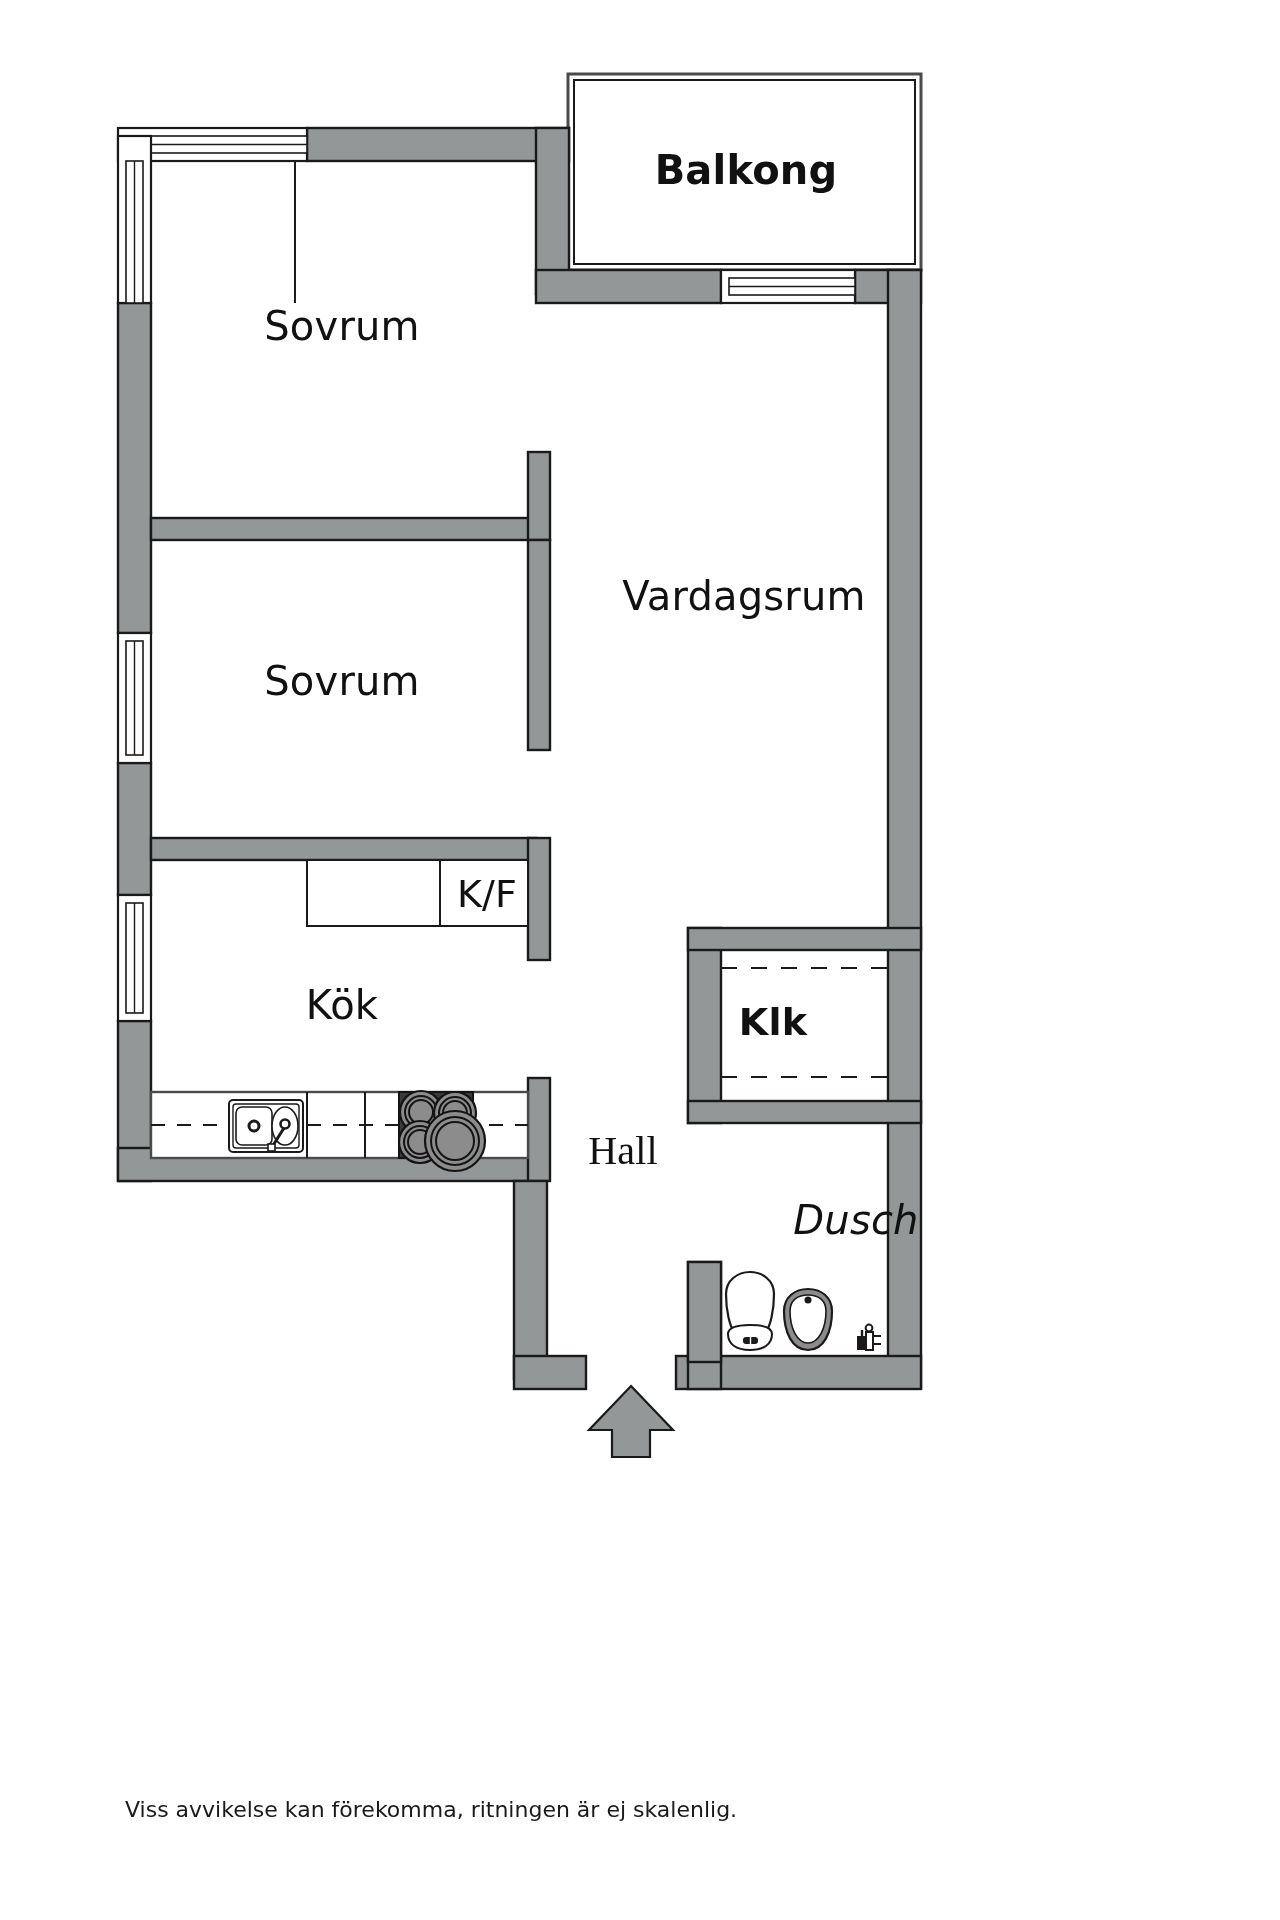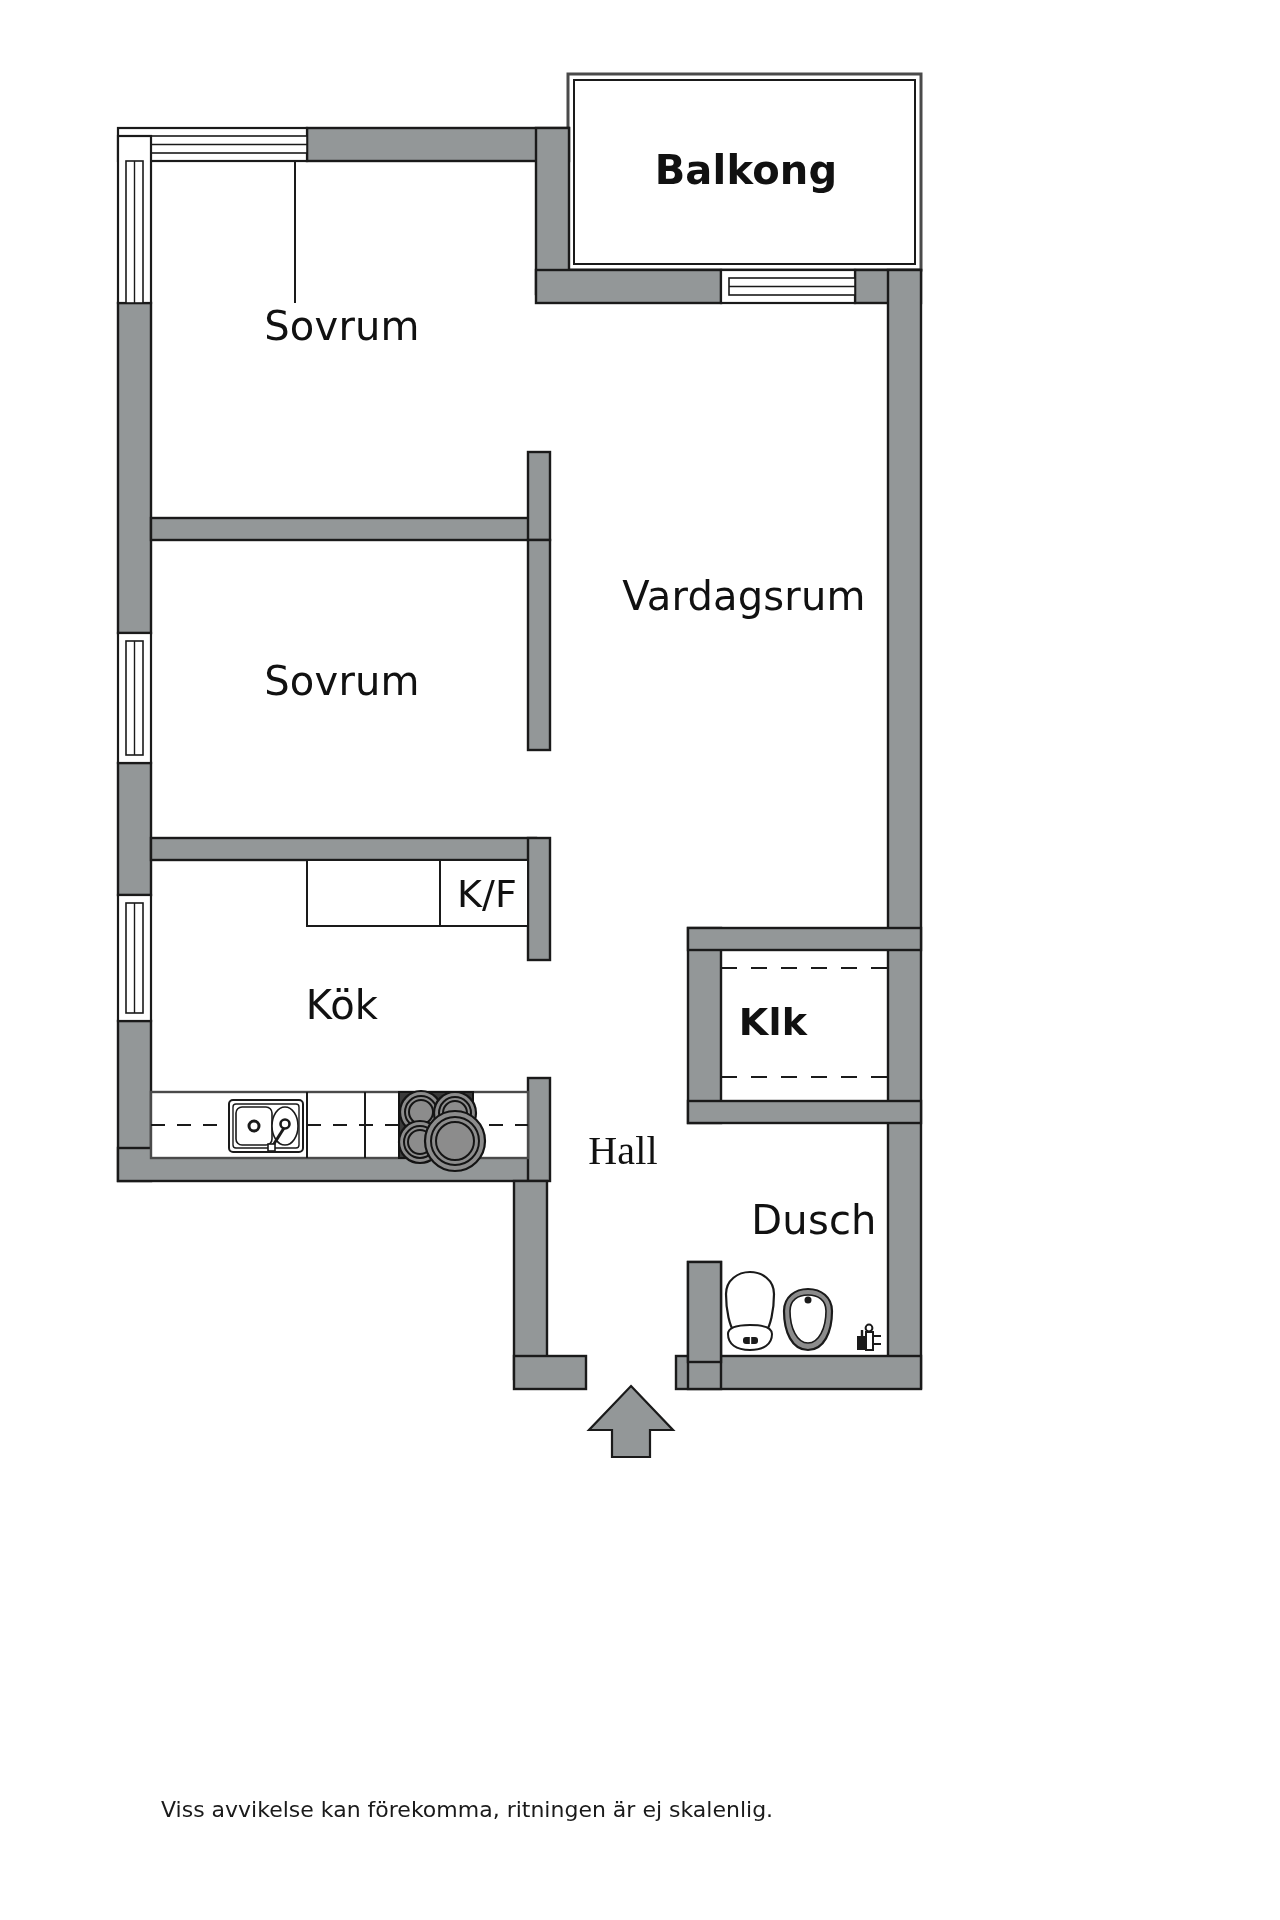--- a/index.html
+++ b/index.html
@@ -4,21 +4,21 @@
 <style>
   html,body{margin:0;padding:0;background:#ffffff;}
   body{width:1280px;height:1920px;position:relative;overflow:hidden;
        font-family:"DejaVu Sans","Liberation Sans",sans-serif;}
   #plan{position:absolute;left:0;top:0;width:1280px;height:1920px;}
   .roomlabel{position:absolute;color:#111111;font-weight:400;white-space:nowrap;
              transform:translate(-50%,-50%);letter-spacing:.2px;}
   .rl-big{font-size:40px;}
   .rl-med{font-size:38px;}
   #footer{position:absolute;left:125px;top:1797px;font-size:22px;color:#1a1a1a;
-          white-space:nowrap;margin-left:36px;}
+          white-space:nowrap;}
 </style>
 </head>
 <body>
 
 <svg id="plan" viewBox="0 0 1280 1920">
 
   <defs>
     <g id="burner-lg">
       <circle r="30" fill="#8c8c8c" stroke="#141414" stroke-width="2.2"></circle>
       <circle r="24" fill="none" stroke="#141414" stroke-width="2"></circle>
@@ -197,15 +197,15 @@
 <div class="roomlabel rl-big" style="left:342px;top:681px;">Sovrum</div>
 
 <div class="roomlabel rl-med" style="left:487px;top:894px;">K/F</div>
 
 <div class="roomlabel rl-big" style="left:342px;top:1005px;">Kök</div>
 
 <div class="roomlabel rl-med" style="left:773px;top:1022px;font-weight:bold;">Klk</div>
 
 <div class="roomlabel rl-big" style="left:623px;top:1150px;font-family:Liberation Serif, serif;">Hall</div>
 
-<div class="roomlabel rl-big" style="left:814px;top:1220px;">Dusch</div>
+<div class="roomlabel rl-big" style="left:856px;top:1220px;font-style:italic;">Dusch</div>
 
 <div id="footer">Viss avvikelse kan förekomma, ritningen är ej skalenlig.</div>
 
 </body></html>

